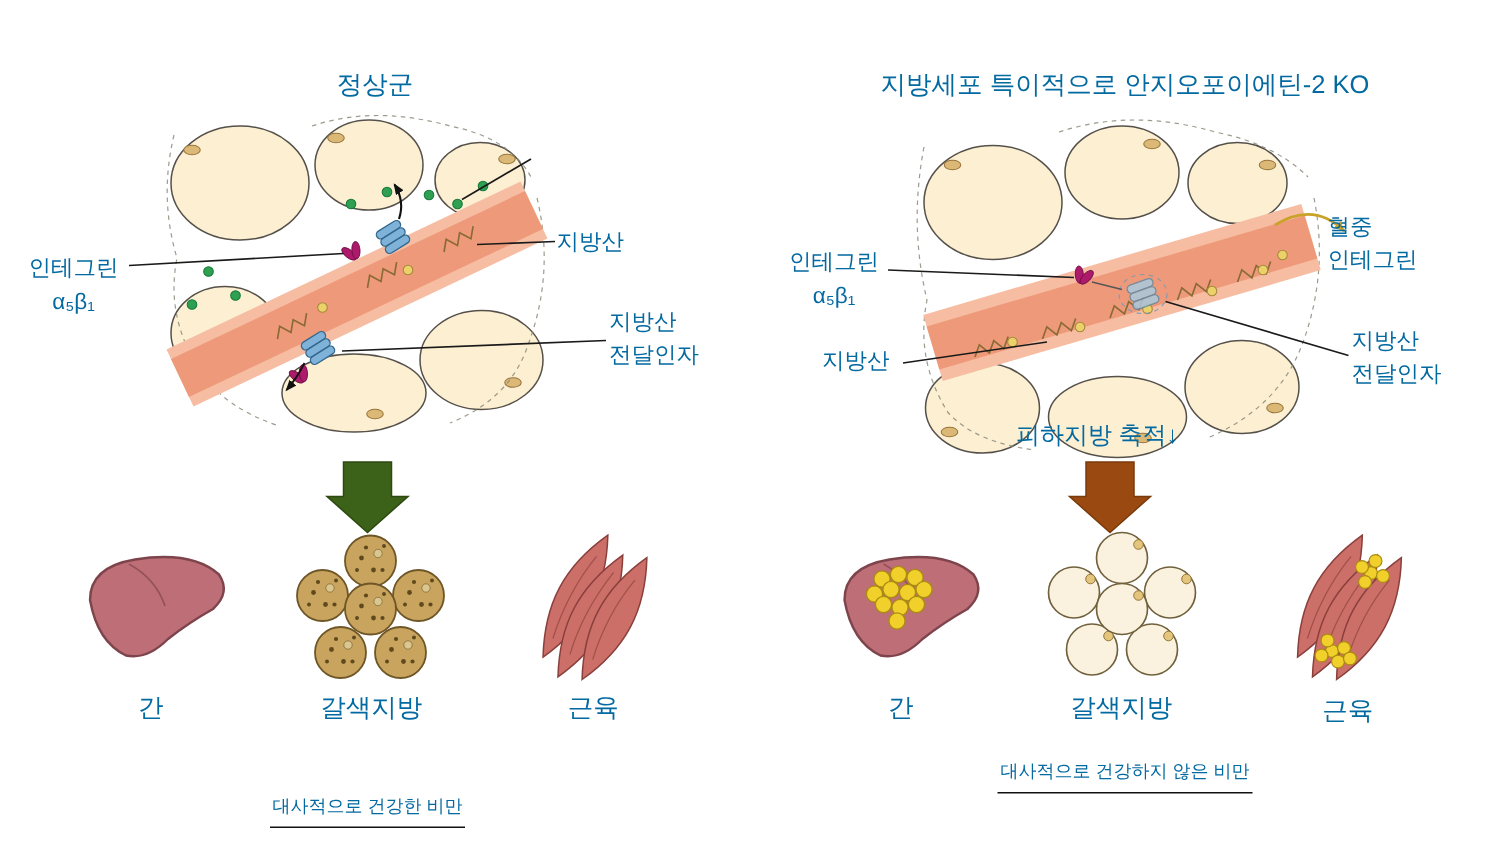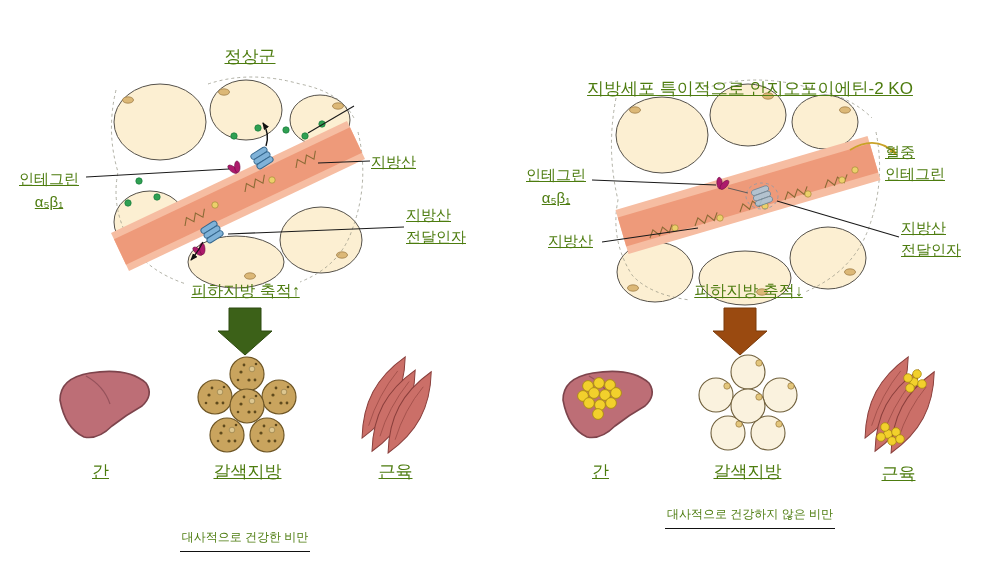--- a/index.html
+++ b/index.html
@@ -5,21 +5,21 @@
   html,body{margin:0;padding:0;background:#fff;}
   .stage{
     position:relative;width:1000px;height:563px;background:#ffffff;
     font-family:"Liberation Sans","DejaVu Sans",sans-serif;color:#111;
     overflow:hidden;
   }
   .panel{position:absolute;top:0;width:500px;height:563px;}
   #panel-left{left:0;}
   #panel-right{left:500px;}
   svg.art{position:absolute;left:0;top:0;}
-  .lbl{position:absolute;font-size:15px;line-height:22px;white-space:nowrap;color:#4d7c0f;text-decoration:underline;}
+  .lbl{position:absolute;font-size:15px;line-height:22px;white-space:nowrap;color:#0369a1;}
   .ctr{text-align:center;}
   .ttl{font-size:17px;}
   .accum{font-size:16px;}
   .organ{font-size:17px;}
   .cap{font-size:12px;margin-top:30px;}
   .cap span{display:inline-block;border-bottom:1.6px solid #111;padding:0 2px 3px;}
 </style>
 </head>
 <body>
 
@@ -152,21 +152,20 @@
     </svg>
 
     <div class="lbl ttl ctr" style="left:135px;top:46px;width:230px;">정상군</div>
     <div class="lbl ctr" style="left:10px;top:168px;width:78px;">인테그린</div>
     <div class="lbl ctr" style="left:10px;top:191px;width:78px;">α₅β₁</div>
     <div class="lbl" style="left:371px;top:151px;">지방산</div>
     <div class="lbl" style="left:406px;top:204px;">
       <div>지방산</div>
       <div>전달인자</div>
     </div>
-    <div class="lbl accum ctr" style="left:138px;top:280px;width:215px;">피하지방 축적↑</div>
     <div class="lbl organ ctr" style="left:58px;top:461px;width:85px;">간</div>
     <div class="lbl organ ctr" style="left:190px;top:461px;width:115px;">갈색지방</div>
     <div class="lbl organ ctr" style="left:353px;top:461px;width:85px;">근육</div>
     <div class="lbl cap ctr" style="left:105px;top:496px;width:280px;">
       <span>대사적으로 건강한 비만</span>
     </div>
   </section>
 
   <section class="panel" id="panel-right">
 
@@ -304,33 +303,33 @@
         <g transform="translate(414,382)">
           <circle cx="0" cy="0" r="4.3"></circle>
             <circle cx="8" cy="2" r="4.3"></circle>
             <circle cx="-6" cy="-4" r="4.3"></circle>
           <circle cx="3" cy="-8" r="4.3"></circle>
             <circle cx="-4" cy="6" r="4.3"></circle>
         </g>
       </g>
     </svg>
 
-    <div class="lbl ttl ctr" style="left:5px;top:46px;width:490px;margin-top:32px;">지방세포 특이적으로 안지오포이에틴-2 KO</div>
+    <div class="lbl ttl ctr" style="left:5px;top:46px;width:490px;">지방세포 특이적으로 안지오포이에틴-2 KO</div>
     <div class="lbl ctr" style="left:16px;top:164px;width:80px;">인테그린</div>
     <div class="lbl ctr" style="left:16px;top:187px;width:80px;">α₅β₁</div>
     <div class="lbl" style="left:385px;top:141px;">
       <div>혈중</div>
       <div>인테그린</div>
     </div>
     <div class="lbl" style="left:48px;top:230px;">지방산</div>
     <div class="lbl" style="left:401px;top:217px;">
       <div>지방산</div>
       <div>전달인자</div>
     </div>
-    <div class="lbl accum ctr" style="left:141px;top:280px;width:215px;">피하지방 축적↓</div>
+    <div class="lbl accum ctr" style="left:124px;top:280px;width:215px;">피하지방 축적↓</div>
     <div class="lbl organ ctr" style="left:58px;top:461px;width:85px;">간</div>
     <div class="lbl organ ctr" style="left:190px;top:461px;width:115px;">갈색지방</div>
     <div class="lbl organ ctr" style="left:356px;top:463px;width:85px;">근육</div>
     <div class="lbl cap ctr" style="left:75px;top:473px;width:350px;text-align:center;">
       <span>대사적으로 건강하지 않은 비만</span>
     </div>
   </section>
 
 </div>
 

